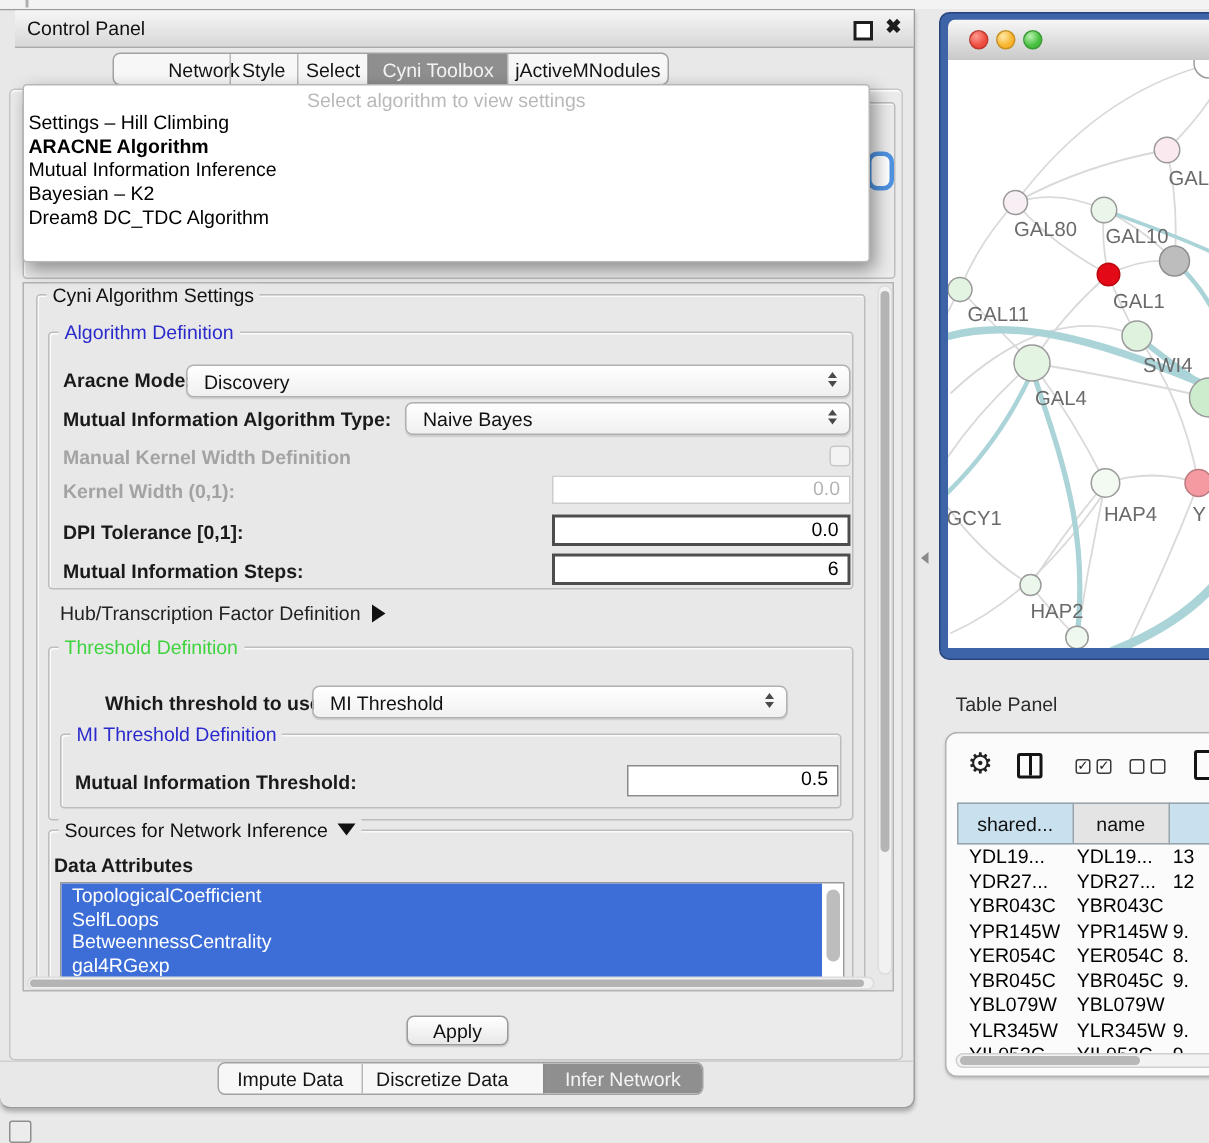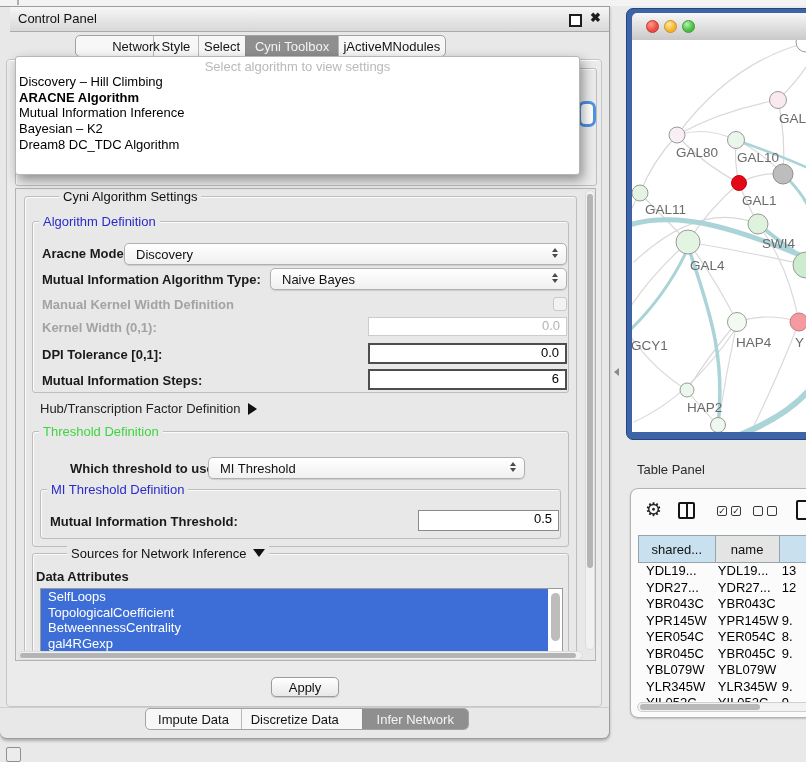--- a/index.html
+++ b/index.html
@@ -49,21 +49,21 @@
   .popup-prompt{height:15px;line-height:15px;text-align:center;color:#b9b9b9;}
   .popup-item{height:15.7px;line-height:15.7px;padding-left:3px;color:#000;cursor:default;}
   .popup-item.bold{font-weight:bold;}
 
   
   .settings-pane{position:absolute;left:8px;top:128px;width:581px;height:473px;background:#e8e8e8;
     border:1px solid #b3b3b3;box-sizing:border-box;overflow:hidden;}
   .groupbox{position:absolute;border:1px solid #bdbdbd;border-radius:3px;
     box-shadow:inset 1px 1px 0 rgba(255,255,255,.8);box-sizing:border-box;}
   .group-title{position:absolute;top:-8px;left:6px;background:#e8e8e8;padding:0 4px;font-size:13px;}
-  .gt-black{color:#111;margin-left:28px;}  .gt-blue{color:#2a2acc;}  .gt-green{color:#3fd43f;}
+  .gt-black{color:#111;}  .gt-blue{color:#2a2acc;}  .gt-green{color:#3fd43f;}
   .lbl{position:absolute;font-weight:bold;color:#1a1a1a;white-space:nowrap;}
   .lbl.dis{color:#a3a3a3;}
   .plain{font-weight:normal;color:#222;}
 
   .combo{position:absolute;height:22px;background:linear-gradient(#ffffff,#f0f0f0);
     border:1px solid #b0b0b0;border-radius:5px;box-sizing:border-box;display:flex;align-items:center;
     box-shadow:0 1px 1px rgba(0,0,0,.12);}
   .combo-text{padding-left:11px;color:#111;}
   .combo-arrows{position:absolute;right:8px;top:4px;display:flex;flex-direction:column;gap:2px;}
   .arr-up{width:0;height:0;border-left:3.5px solid transparent;border-right:3.5px solid transparent;border-bottom:4px solid #4a4a4a;}
@@ -243,22 +243,22 @@
         </div>
         <div class="lbl" style="left:34px;top:325px;">Mutual Information Threshold:</div>
         <div class="field strong" style="left:402px;top:321px;width:141px;height:21px;border-width:1px;border-color:#8a8a8a;">0.5</div>
 
         <div class="groupbox" style="left:16px;top:364px;width:537px;height:120px;">
           <span class="group-title gt-black"><span>Sources for Network Inference</span><span class="tri-down"></span></span>
         </div>
         <div class="lbl" style="left:20px;top:380px;">Data Attributes</div>
         <div class="attr-list">
           <div class="attr-inner" id="attr-items">
+              <div class="attr-item">TopologicalCoefficient</div>
               <div class="attr-item">SelfLoops</div>
-              <div class="attr-item">TopologicalCoefficient</div>
               <div class="attr-item">BetweennessCentrality</div>
               <div class="attr-item">gal4RGexp</div>
             </div>
           <div class="attr-scroll"></div>
         </div>
 
         <div class="vscroll">
             <div class="thumb"></div>
           </div>
         <div class="hscroll">
@@ -279,21 +279,21 @@
         </div>
         <div class="seg selected" style="width: 112px; margin-left: 14px;">
           <span>Infer Network</span>
         </div>
       </div>
   </div>
 
   <div id="algo-popup">
     <div class="popup-prompt">Select algorithm to view settings</div>
     <div id="popup-items">
-        <div class="popup-item">Discovery – Hill Climbing</div>
+        <div class="popup-item">Settings – Hill Climbing</div>
         <div class="popup-item bold">ARACNE Algorithm</div>
         <div class="popup-item">Mutual Information Inference</div>
         <div class="popup-item">Bayesian – K2</div>
         <div class="popup-item">Dream8 DC_TDC Algorithm</div>
       </div>
   </div>
 
   <div class="splitter-arrow"></div>
 
   <div id="net-window">

